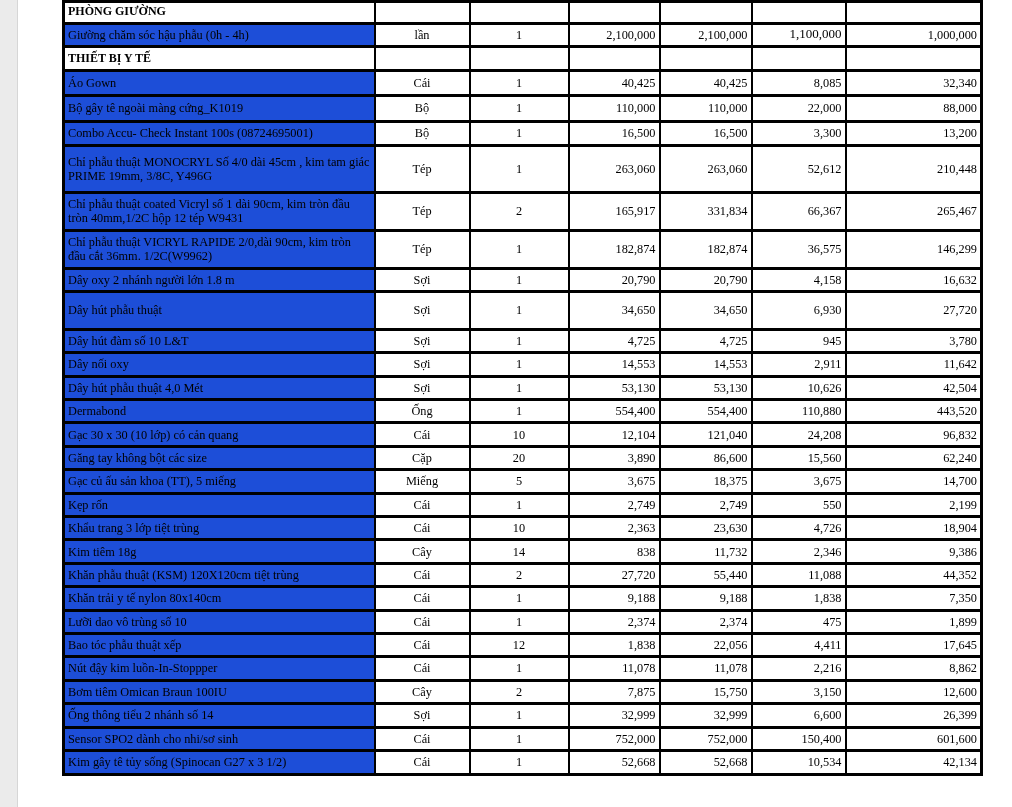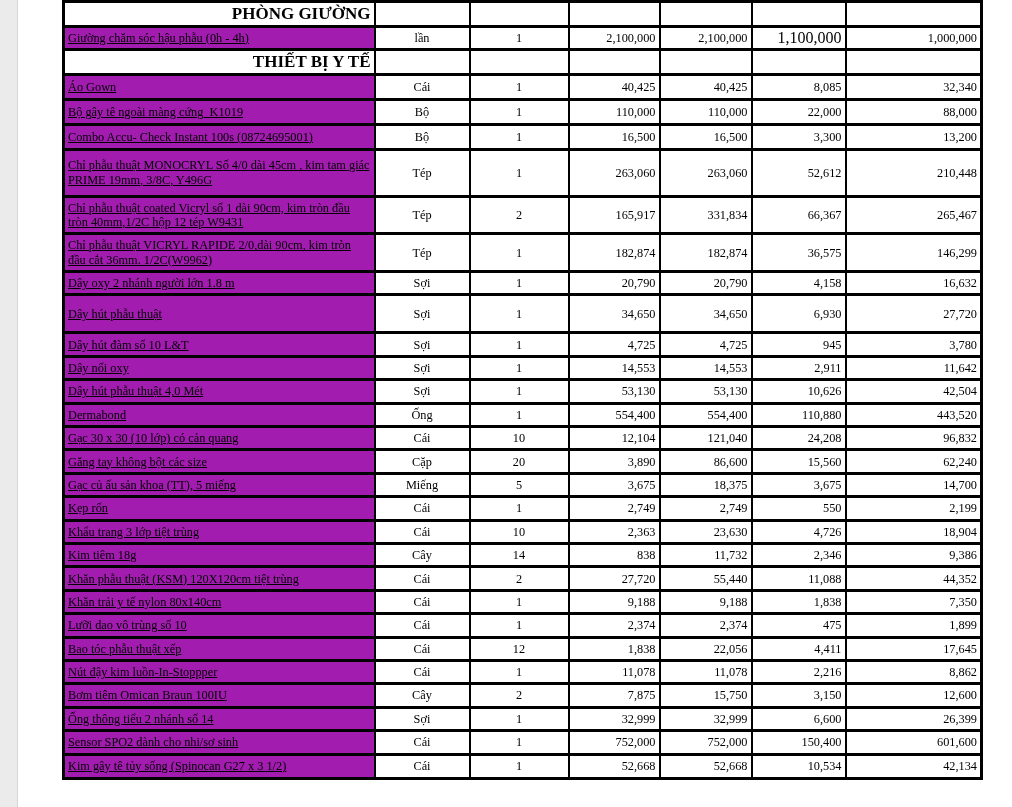--- a/index.html
+++ b/index.html
@@ -39,38 +39,36 @@
     overflow: hidden;
     font-size: 12.3px;
     line-height: 1.15;
     vertical-align: middle;
     white-space: normal;
   }
   td.name {
     text-align: left;
   }
   td.name.item {
-    background: #a21caf;
-    text-decoration: underline;
+    background: #1d4ed8;
   }
   td.name.section {
     background: #ffffff;
     font-weight: bold;
-    font-size: 17px;
-    text-align: right;
+    font-size: 12px;
   }
   td.unit, td.qty {
     text-align: center;
   }
   td.num {
     text-align: right;
     padding-right: 3px;
   }
   td.num.small {
-    font-size: 16px;
+    font-size: 13px;
   }
   col.c-name { width: 311px; }
   col.c-unit { width: 95px; }
   col.c-qty  { width: 99px; }
   col.c-p1   { width: 91px; }
   col.c-p2   { width: 92px; }
   col.c-p3   { width: 94px; }
   col.c-p4   { width: 136px; }
 </style>
 </head>

